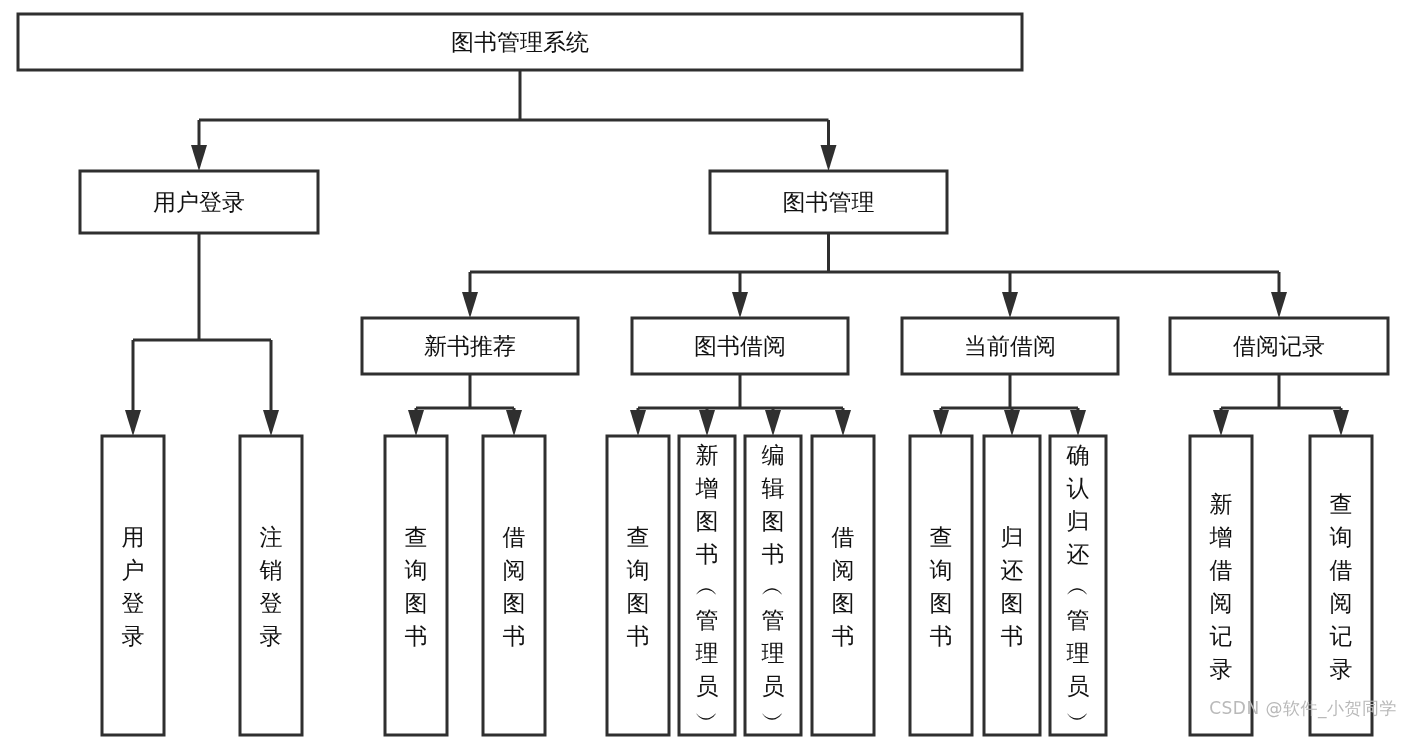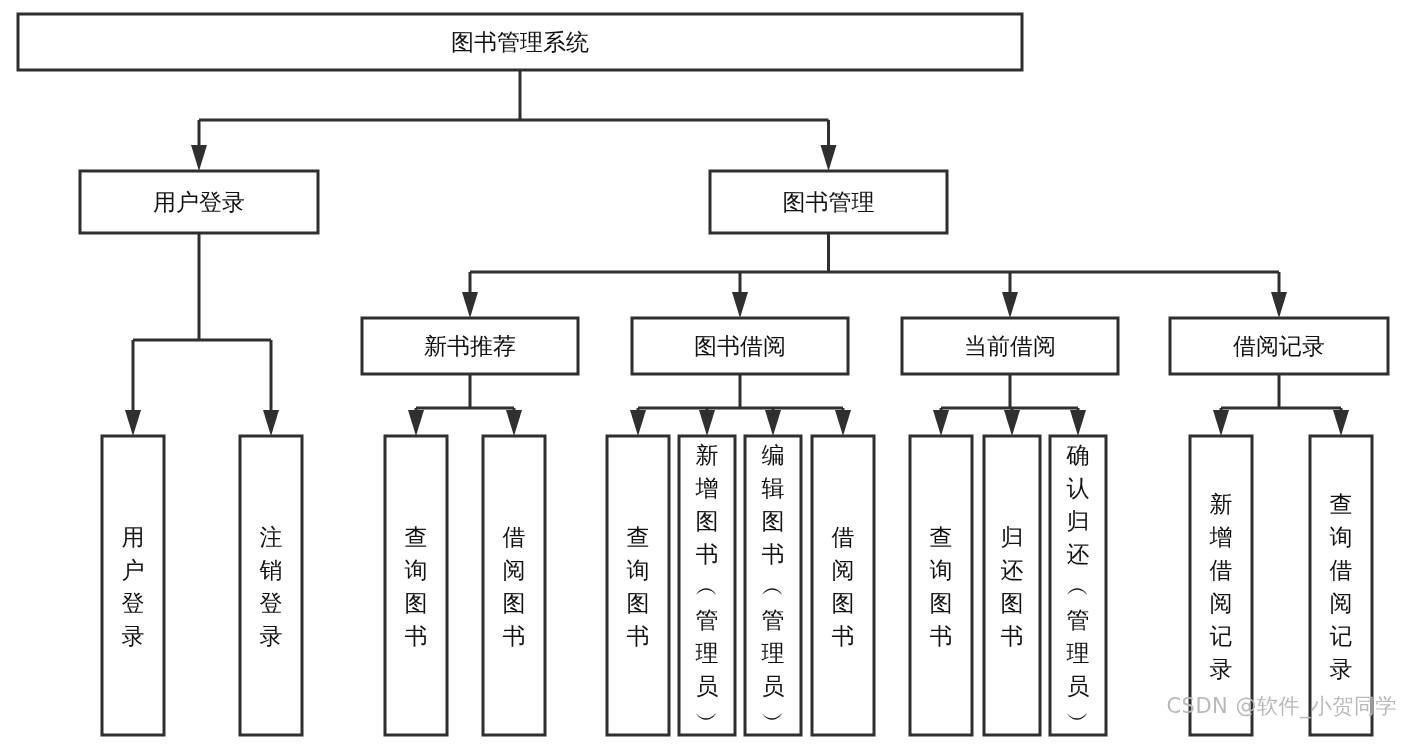--- a/index.html
+++ b/index.html
@@ -54,21 +54,21 @@
     font-family: "DejaVu Sans", "Liberation Sans", sans-serif;
     font-size: 23px;
     fill: #111111;
     text-anchor: middle;
   }
   .watermark {
     position: absolute;
     right: 8px;
     bottom: 4px;
     font-family: "DejaVu Sans", "Liberation Sans", sans-serif;
-    font-size: 21px;
+    font-size: 17px;
     color: #b9b9b9;
     letter-spacing: 0.5px;
     white-space: nowrap;
     pointer-events: none;
   }
 </style>
 </head>
 <body>
 
 <div id="diagram-root">

